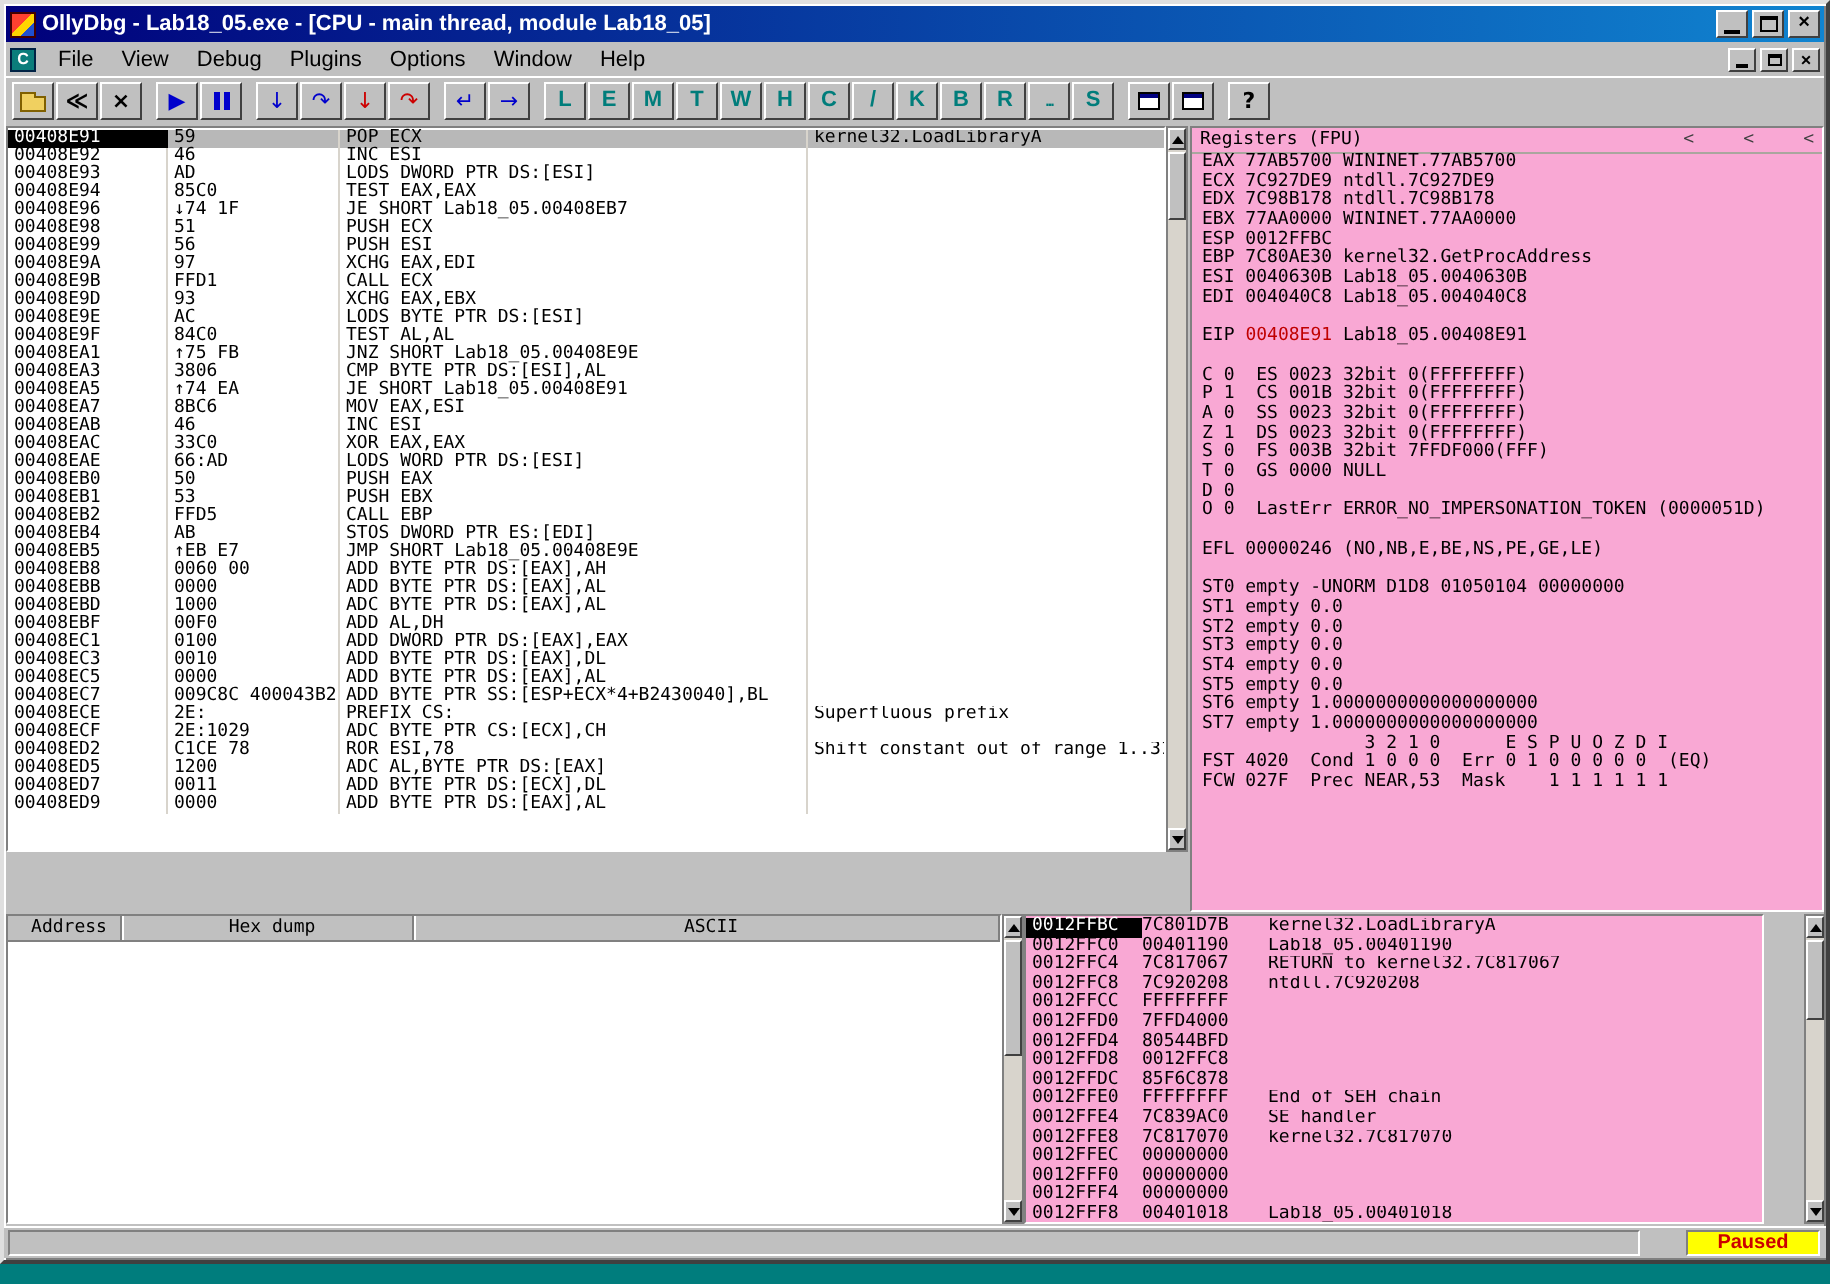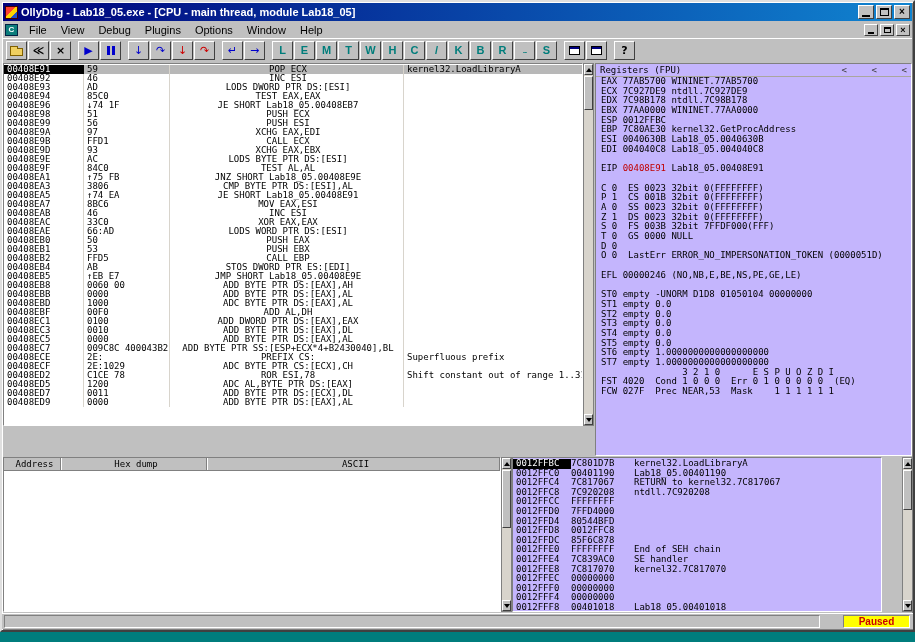--- a/index.html
+++ b/index.html
@@ -54,29 +54,29 @@
   .shape-folder { width:13px; height:8px; background:#f0d060; border:1px solid #806000; position:relative; margin-top:3px; }
   .shape-folder::before { content:""; position:absolute; left:-1px; top:-3px; width:6px; height:2px;
                           background:#f0d060; border:1px solid #806000; border-bottom:none; }
   .shape-pause { width:8px; height:9px; border-left:3px solid #0000cc; border-right:3px solid #0000cc; }
   .shape-win { width:11px; height:9px; border:1px solid #000; background:#fff; box-shadow:inset 0 2px 0 #000080; }
 
   
   .pane { position:absolute; border:1px solid; border-color:#808080 #fff #fff #808080;
           font-family:"DejaVu Sans Mono",monospace; overflow:hidden; }
   .white { background:#fff; }
-  .gray  { background:#c4b5fd; }
+  .gray  { background:#f9a8d4; }
 
   #disasm-pane { left:1px; top:61px; width:580px; height:363px; padding-top:1px; }
   .drow { display:flex; height:9px; line-height:9px; font-size:9px; white-space:pre; color:#000; }
   .drow.sel { background:#b8b8b8; }
   .c-addr  { width:80px; padding-left:3px; flex:none; border-right:1px solid #d8d4cc; }
   .drow.sel .c-addr { background:#000; color:#fff; border-right-color:#000; }
   .c-bytes { width:86px; padding-left:3px; flex:none; border-right:1px solid #d8d4cc; }
-  .c-instr { width:234px; padding-left:3px; flex:none; border-right:1px solid #d8d4cc;text-align:center; }
+  .c-instr { width:234px; padding-left:3px; flex:none; border-right:1px solid #d8d4cc; }
   .c-comment { flex:1; padding-left:3px; overflow:hidden; }
 
   #info-pane { left:1px; top:424px; width:591px; height:31px; padding:2px 0 0 3px;margin-top:32px; }
   .iline { font-size:9px; line-height:11px; white-space:pre; }
 
   #reg-pane { left:593px; top:61px; width:317px; height:393px; }
   .reg-header { height:13px; display:flex; align-items:center; font-size:9px; padding:0 4px;
                 border-bottom:1px solid #aaa69e; }
   .reg-title { flex:1; }
   .reg-mark { width:30px; text-align:right; color:#404040; }

